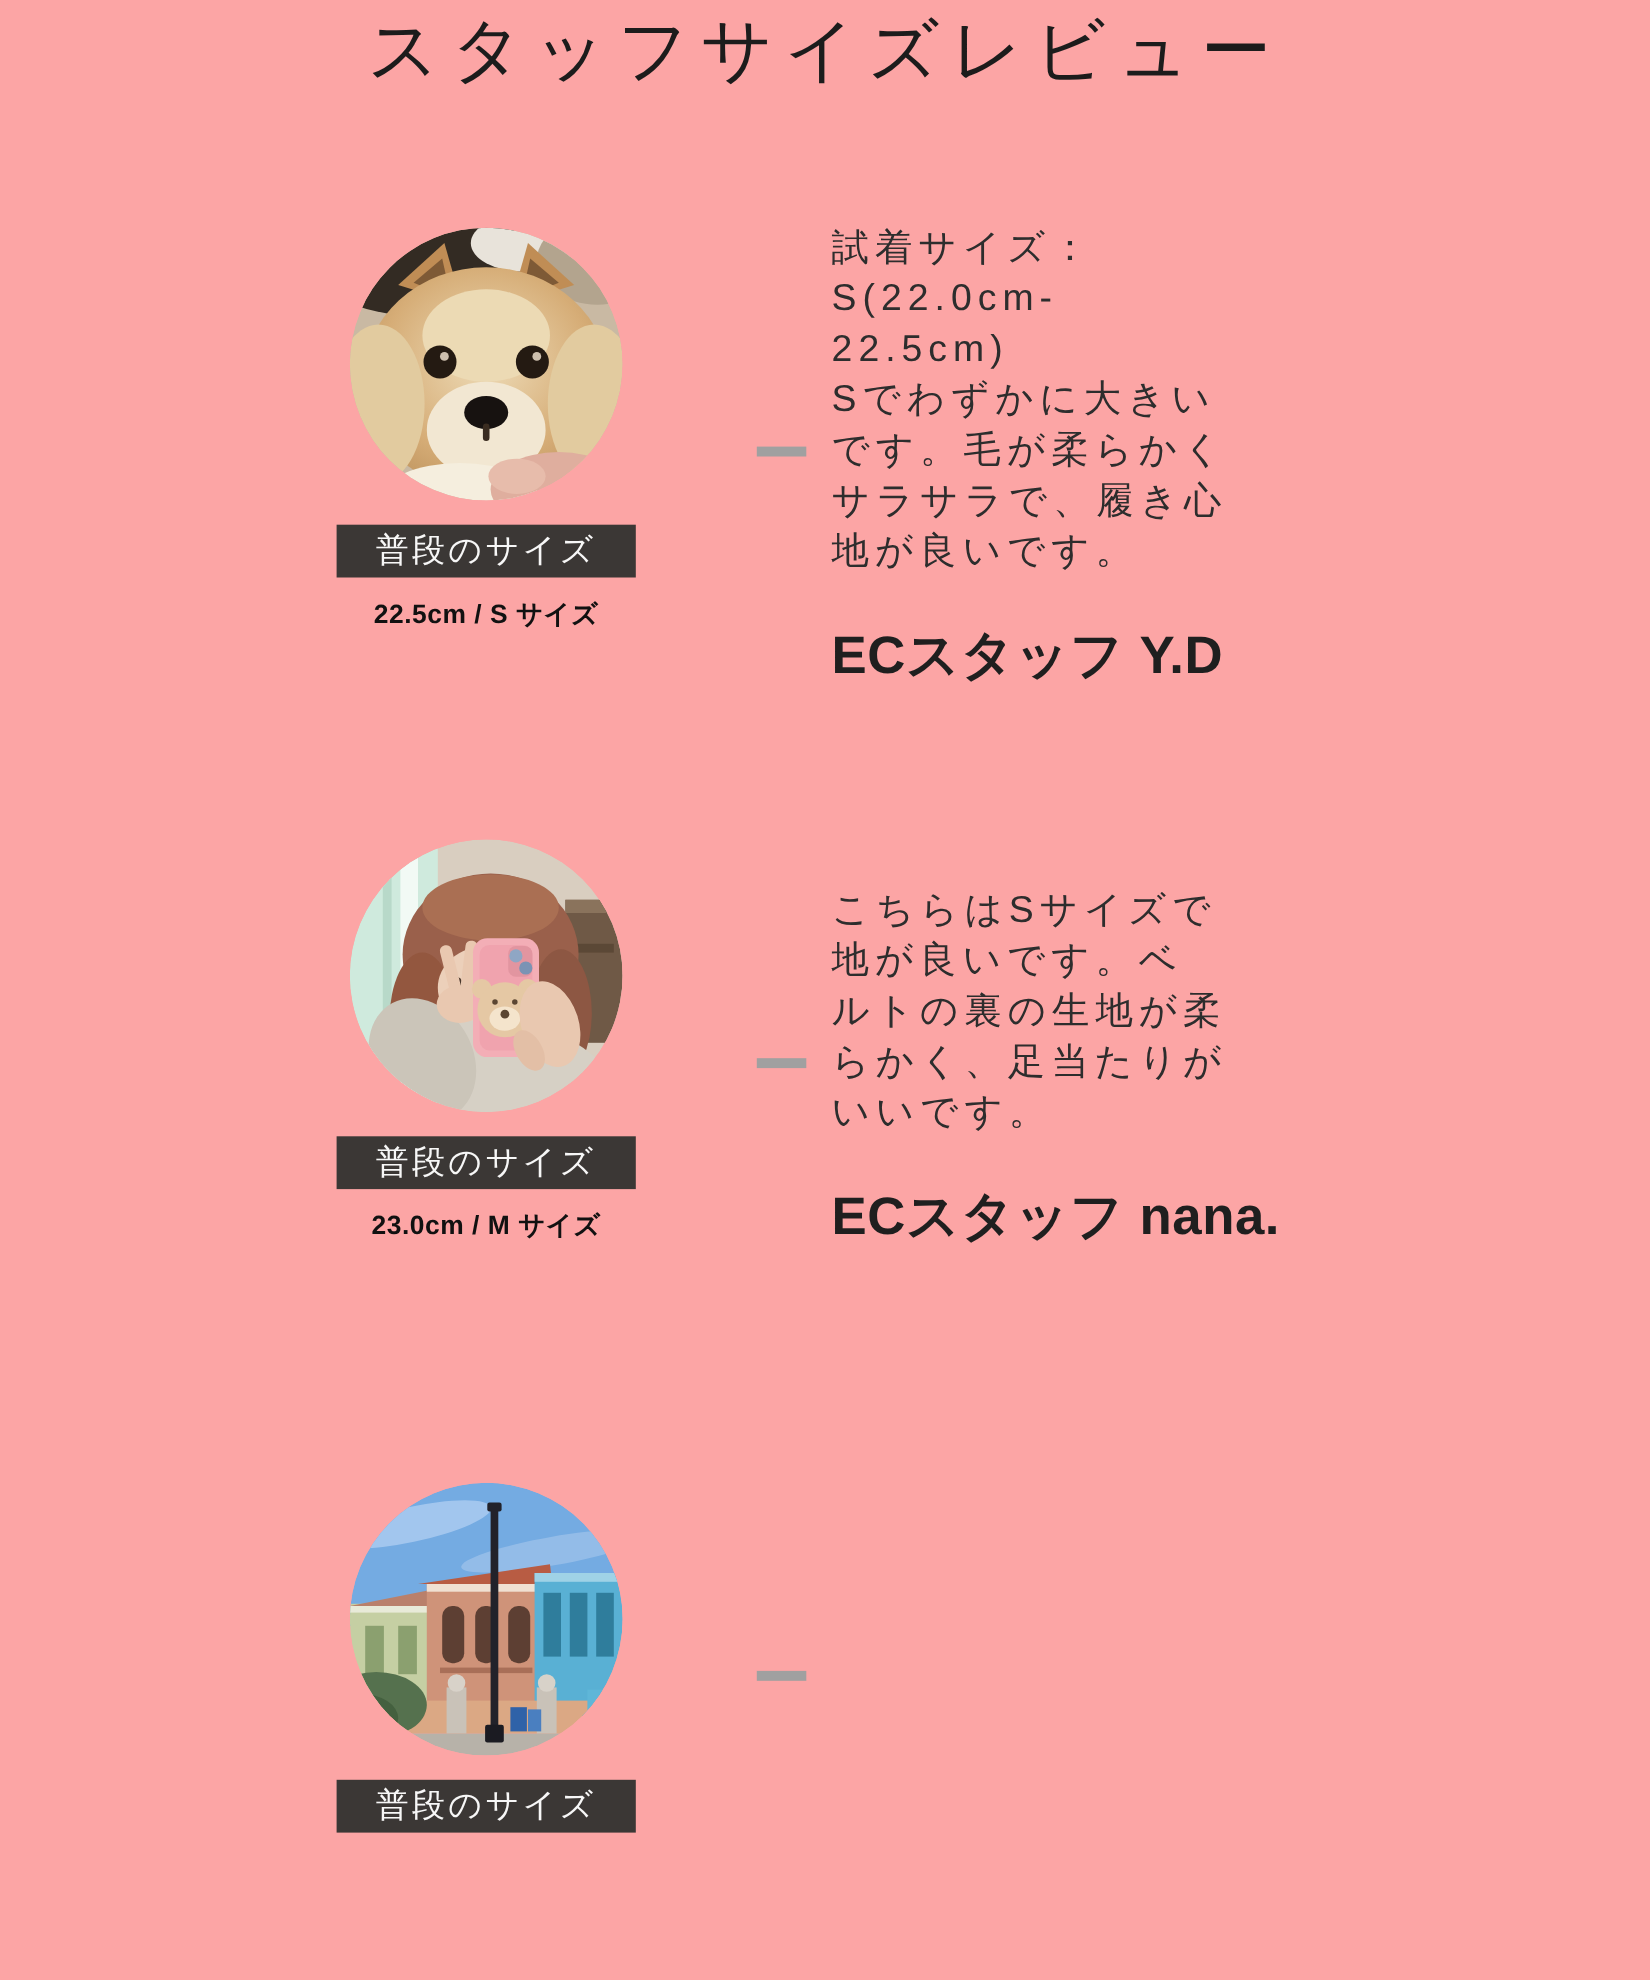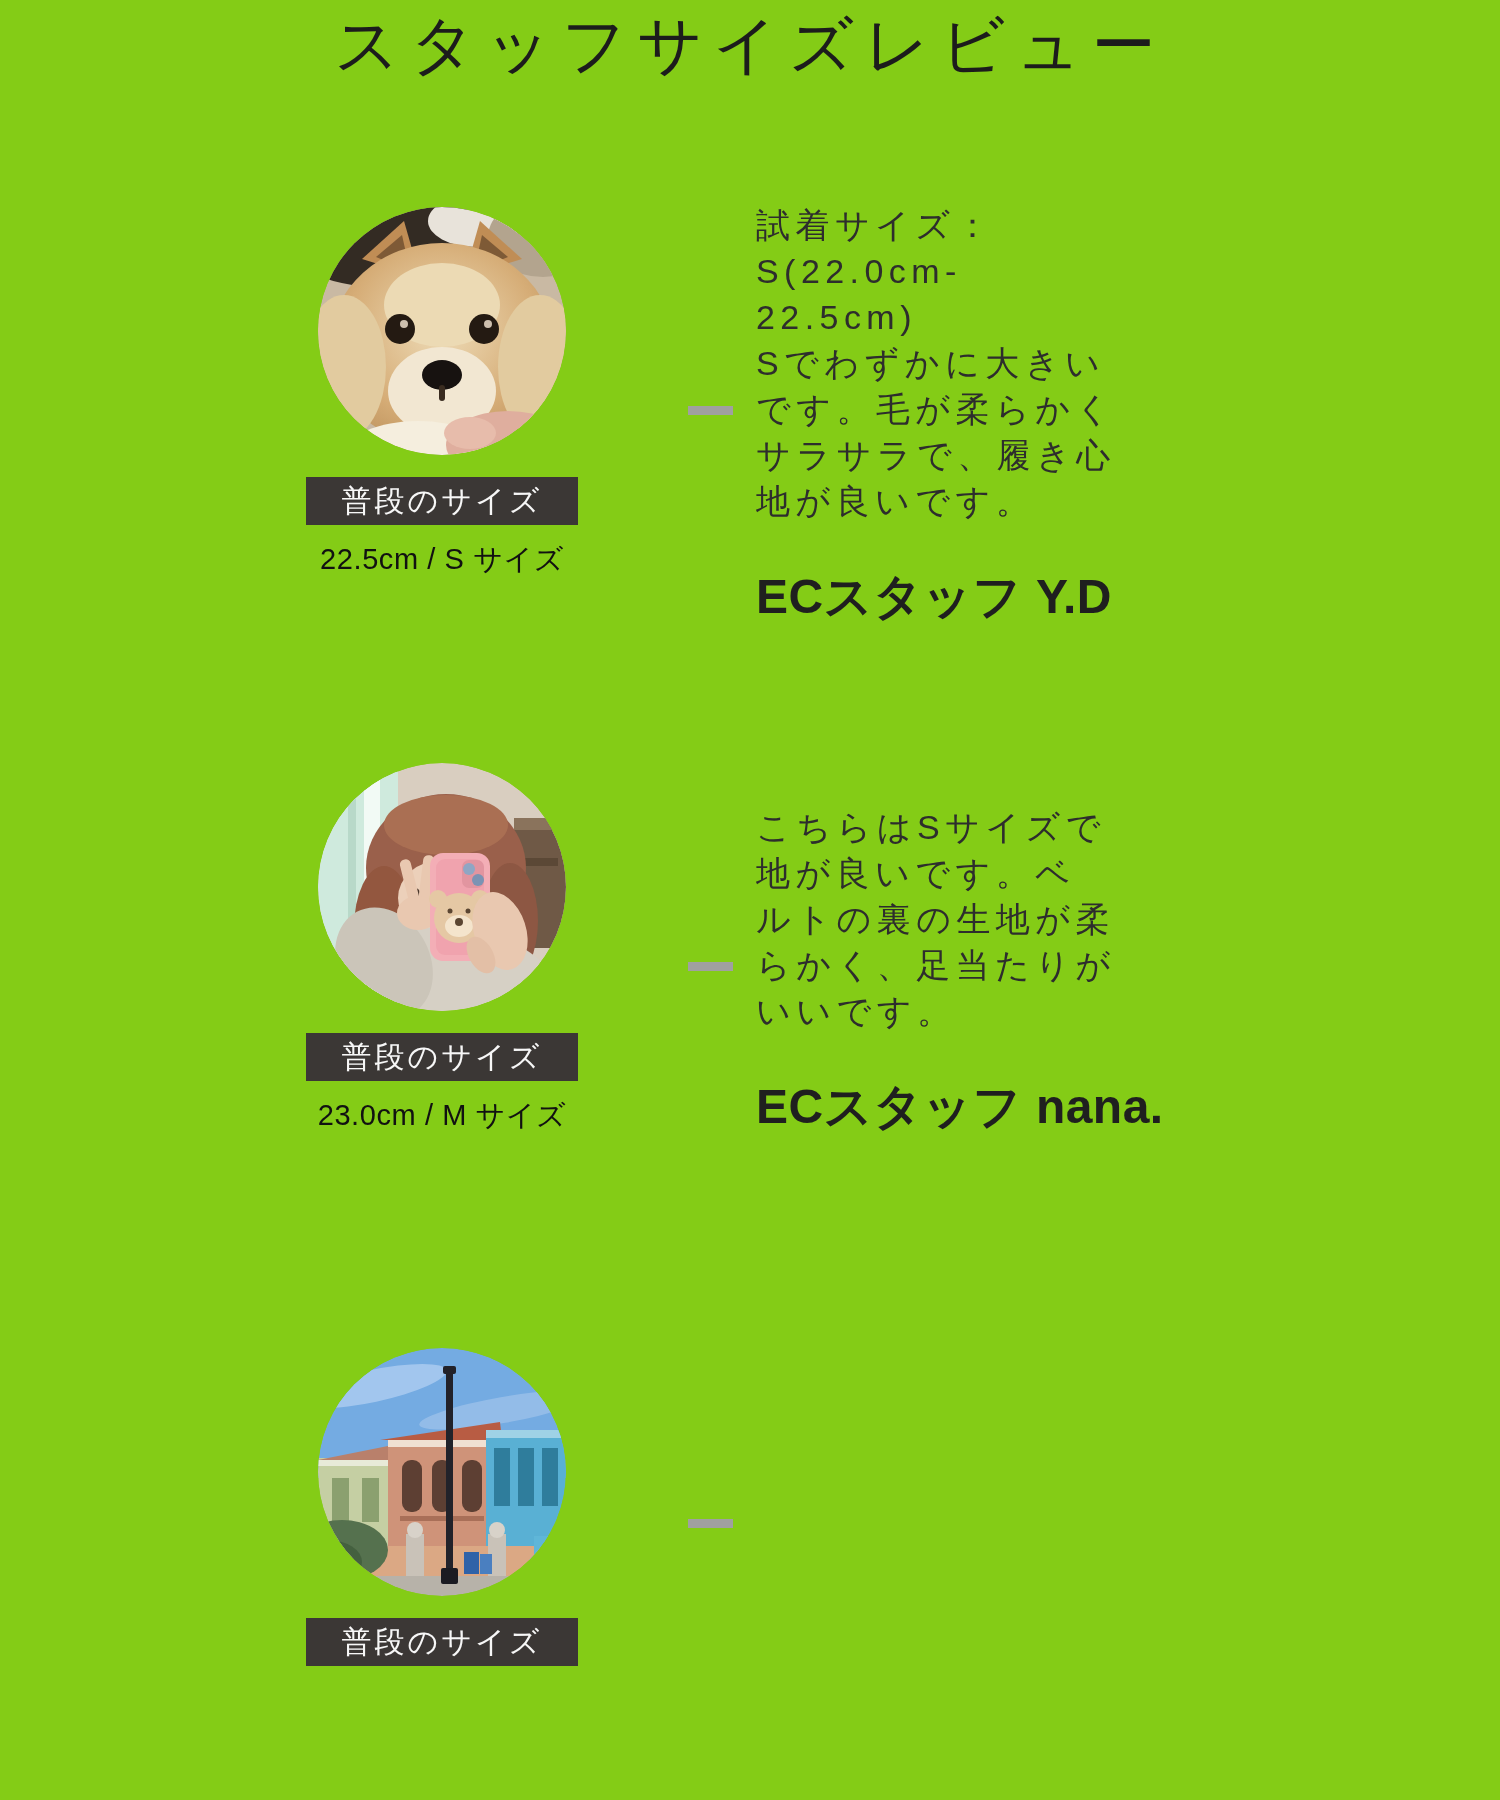--- a/index.html
+++ b/index.html
@@ -1,20 +1,20 @@
 <!DOCTYPE html>
 <html><head>
 <meta charset="utf-8">
 <style>
   html, body { margin: 0; padding: 0; background: #ffffff; }
   .page {
     position: relative;
     width: 1500px;
     height: 1800px;
-    background: #84cc16;
+    background: #fca5a5;
     overflow: hidden;
     font-family: "Liberation Sans", "DejaVu Sans", sans-serif;
     color: #222;
   }
   .title {
     position: absolute;
     top: 8px;
     left: 0;
     width: 100%;
     margin: 0;
@@ -60,25 +60,26 @@
     line-height: 48px;
     padding: 0 36px;
     background: #3b3735;
     color: #f7f7f7;
     font-size: 30px;
     letter-spacing: 0.1em;
     white-space: nowrap;
   }
   .size-value {
     margin-top: 12px;
-    font-size: 29px;
+    font-size: 24px;
     line-height: 44px;
     letter-spacing: 0.02em;
     color: #111111;
     white-space: nowrap;
+    font-weight: bold;
   }
   .dash {
     width: 45px;
     height: 9px;
     background: #a0a0a0;
     margin-left: 66px;
     flex: 0 0 auto;
     align-self: center;
     position: relative;
     top: 16px;

